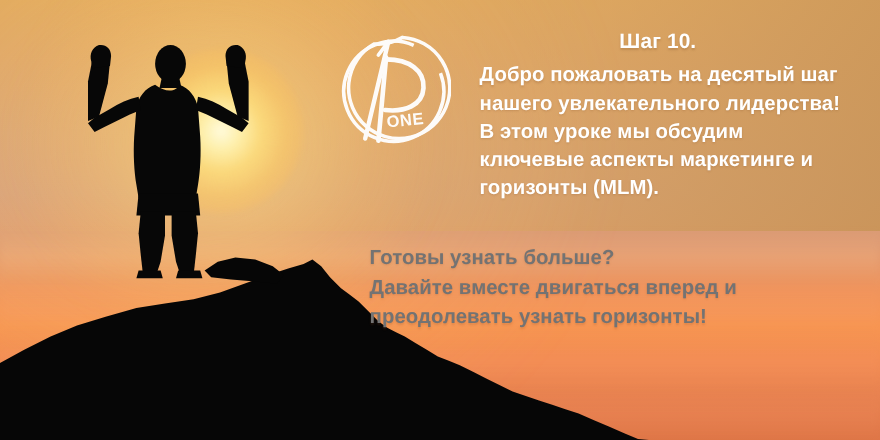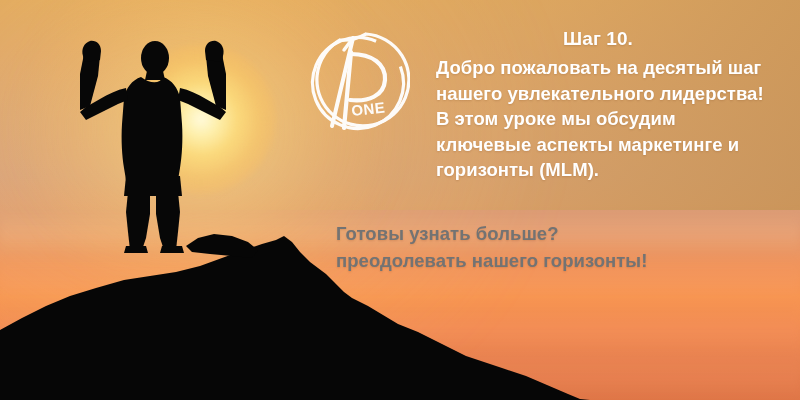--- a/index.html
+++ b/index.html
@@ -248,20 +248,21 @@
     <div class="para-main">
       <span class="ln">Добро пожаловать на десятый шаг</span>
       <span class="ln">нашего увлекательного лидерства!</span>
       <span class="ln">В этом уроке мы обсудим</span>
       <span class="ln">ключевые аспекты маркетинге и</span>
       <span class="ln">горизонты (MLM).</span>
     </div>
 
     <div class="para-cta">
       <span class="ln">Готовы узнать больше?</span>
-      <span class="ln">преодолевать нашего горизонты!</span>
+      <span class="ln">Давайте вместе двигаться вперед и</span>
+      <span class="ln">преодолевать узнать горизонты!</span>
     </div>
 
   </div>
 
   <div class="sky-right-wash" style="pointer-events:none; mix-blend-mode:normal; z-index:-1;"></div>
 
 </div>
 
 </body></html>

